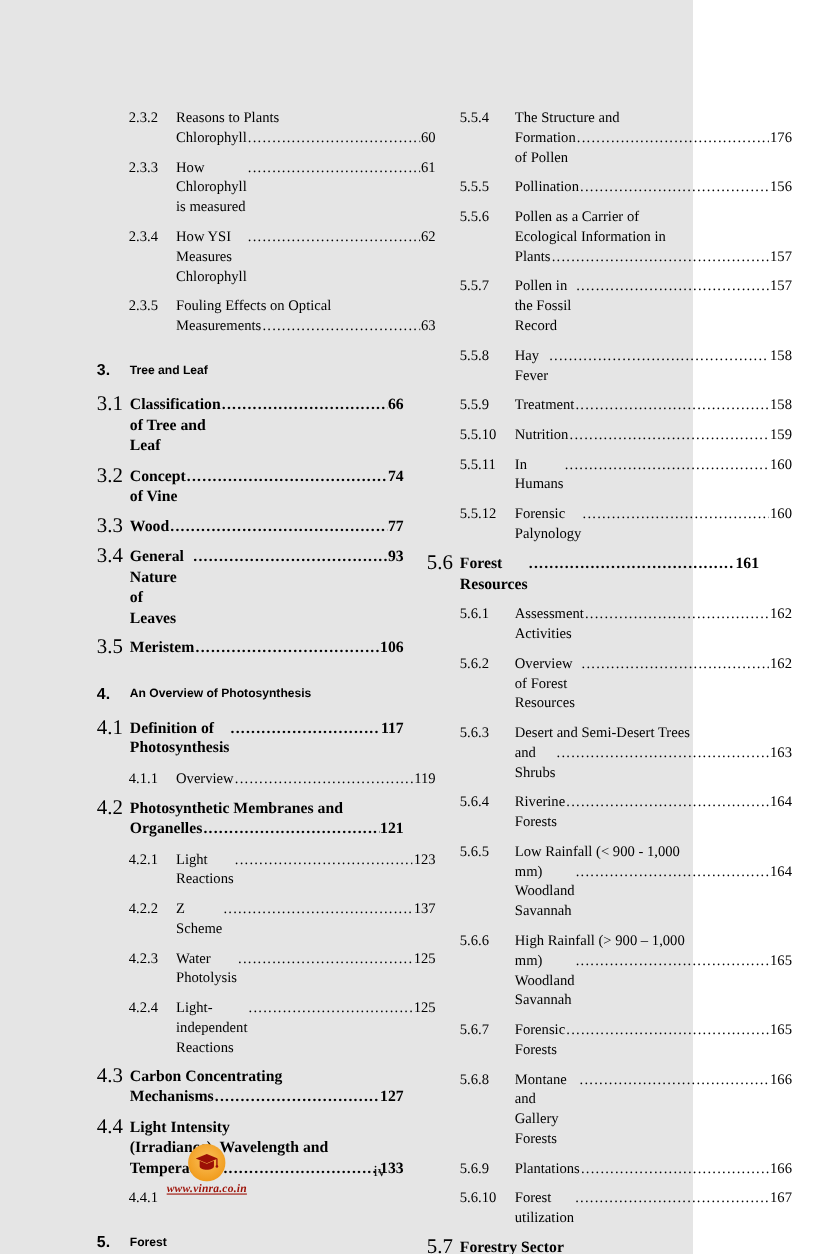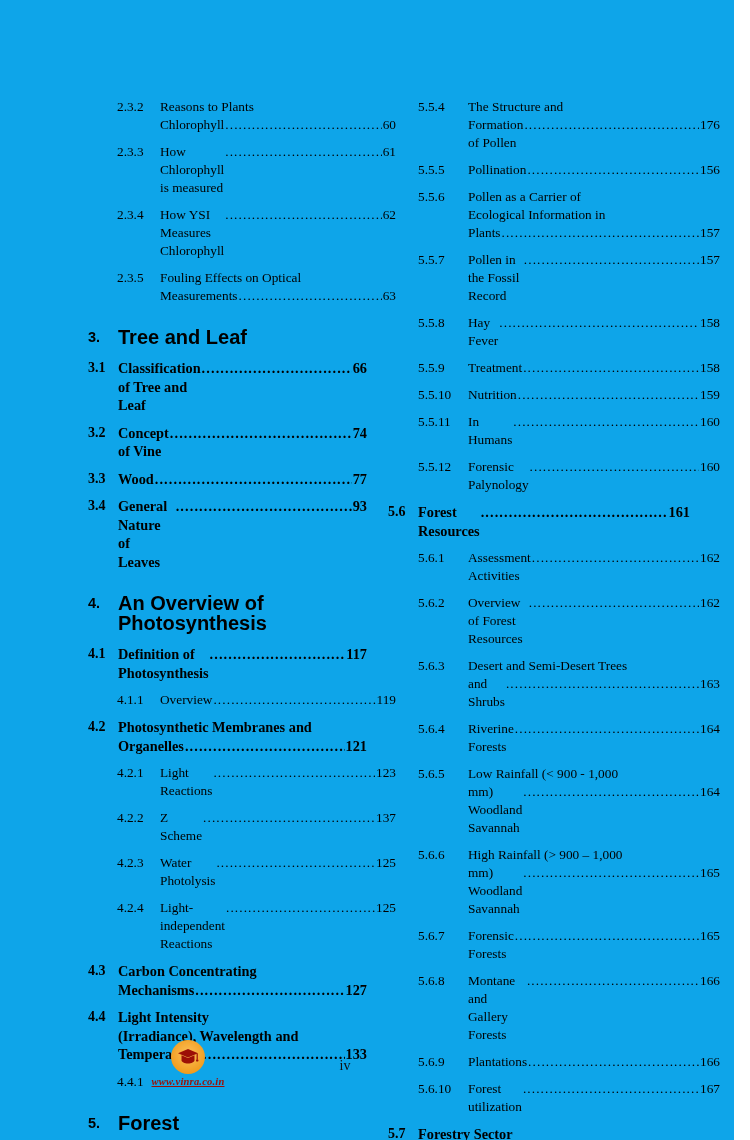--- a/index.html
+++ b/index.html
@@ -12,23 +12,23 @@
     height: 1140px;
     position: relative;
     font-family: "Liberation Serif", serif;
     color: #000000;
     overflow: hidden;
   }
 
   .page {
     position: absolute;
     inset: 0;
-    width: 734px;
+    width: 630px;
     height: 1140px;
-    background: #0ea5e9;
+    background: #e5e5e5;
   }
 
   .columns {
     position: absolute;
     left: 0;
     top: 98px;
     width: 750px;
     display: flex;
     flex-direction: row;
     align-items: flex-start;
@@ -56,33 +56,33 @@
   .chapter .num {
     font-family: "Liberation Sans", sans-serif;
     font-weight: bold;
     font-size: 14.5px;
     line-height: 20px;
     flex: 0 0 30px;
   }
   .chapter .title {
     font-family: "Liberation Sans", sans-serif;
     font-weight: bold;
-    font-size: 20px;
+    font-size: 11px;
     line-height: 20px;
     flex: 1 1 auto;
   }
 
   
   .sec {
     margin-bottom: 9px;
   }
   .sec .num {
     font-family: "Liberation Serif", serif;
-    font-weight: bold;
-    font-size: 14px;
+    font-weight: normal;
+    font-size: 19px;
     line-height: 18.5px;
     flex: 0 0 30px;
   }
   .sec .body {
     flex: 1 1 auto;
     font-family: "Liberation Serif", serif;
     font-weight: bold;
     font-size: 14.3px;
     line-height: 18.5px;
     min-width: 0;
@@ -267,20 +267,30 @@
             </div>
           </div>
         </div>
         <div class="entry sec">
           <div class="num">3.4</div>
           <div class="body">
             <div class="line">
               <span class="txt">General Nature of Leaves</span>
               <span class="dots"></span>
               <span class="pg">93</span>
+            </div>
+          </div>
+        </div>
+        <div class="entry sec">
+          <div class="num">3.5</div>
+          <div class="body">
+            <div class="line">
+              <span class="txt">Meristem</span>
+              <span class="dots"></span>
+              <span class="pg">106</span>
             </div>
           </div>
         </div>
         <div class="entry chapter">
           <div class="num">4.</div>
           <div class="title">An Overview of Photosynthesis</div>
         </div>
         <div class="entry sec">
           <div class="num">4.1</div>
           <div class="body">

